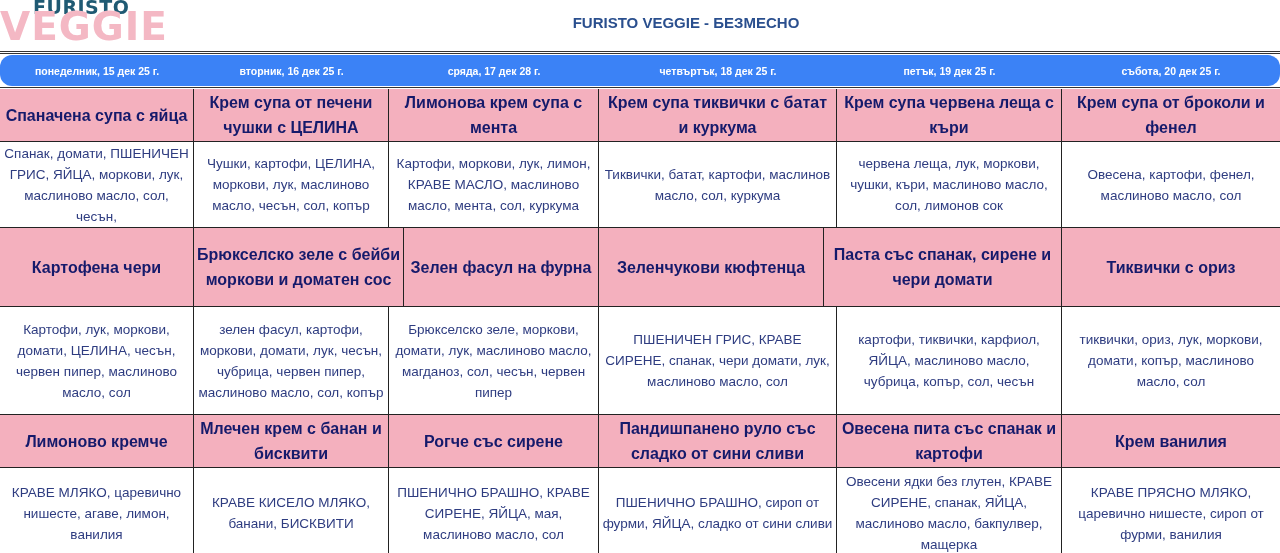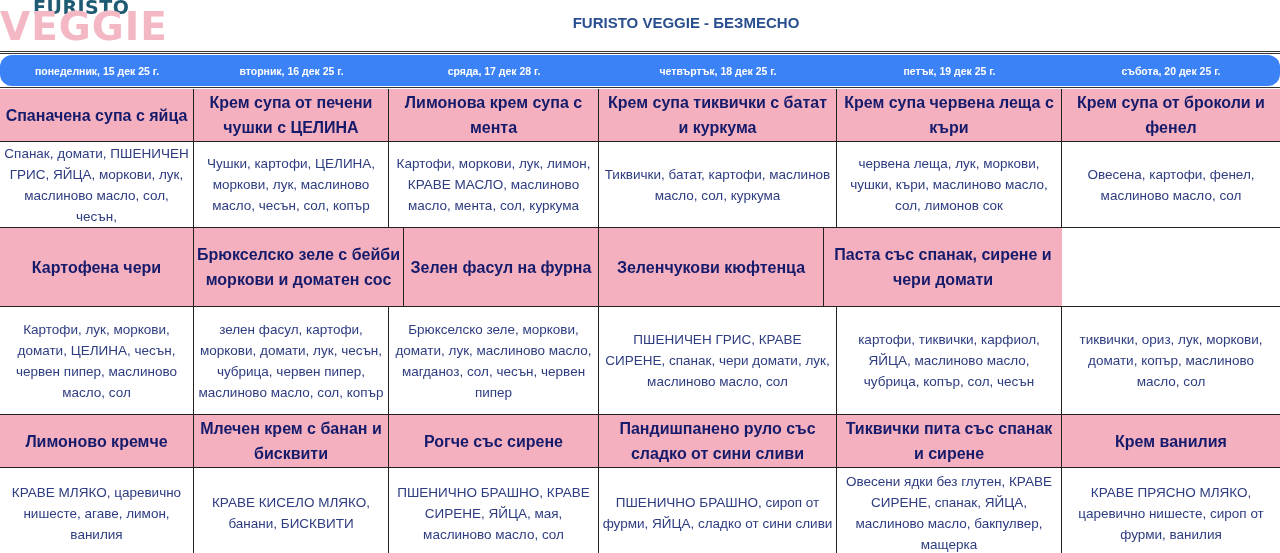--- a/index.html
+++ b/index.html
@@ -59,36 +59,37 @@
     <div class="cell ingr" style="width:225px">червена леща,  лук, моркови, чушки, къри,  маслиново масло, сол, лимонов сок</div>
     <div class="cell ingr" style="width:218px">Овесена, картофи, фенел, маслиново масло, сол</div>
   </div>
 
   <div class="row" style="height:78px">
     <div class="cell dish" style="width:194px">Картофена чери</div>
     <div class="cell dish" style="width:210px">Брюкселско зеле с бейби моркови и доматен сос</div>
     <div class="cell dish" style="width:195px">Зелен фасул на фурна</div>
     <div class="cell dish" style="width:225px">Зеленчукови кюфтенца</div>
     <div class="cell dish" style="width:238px">Паста със спанак, сирене и чери домати</div>
+    <div class="cell dish" style="width:218px">Тиквички с ориз</div>
   </div>
   <div class="row" style="height:107px">
     <div class="cell ingr" style="width:194px">Картофи, лук, моркови, домати, ЦЕЛИНА, чесън, червен пипер,  маслиново масло, сол</div>
     <div class="cell ingr" style="width:195px">зелен фасул, картофи, моркови, домати, лук, чесън, чубрица, червен пипер, маслиново масло, сол, копър</div>
     <div class="cell ingr" style="width:210px">Брюкселско зеле, моркови, домати, лук, маслиново масло, магданоз, сол, чесън, червен пипер</div>
     <div class="cell ingr" style="width:238px">ПШЕНИЧЕН ГРИС, КРАВЕ СИРЕНЕ, спанак, чери домати, лук, маслиново масло, сол</div>
     <div class="cell ingr" style="width:225px">картофи, тиквички, карфиол, ЯЙЦА,  маслиново масло, чубрица, копър, сол, чесън</div>
     <div class="cell ingr" style="width:218px">тиквички, ориз, лук, моркови, домати,  копър, маслиново масло, сол</div>
   </div>
 
   <div class="row" style="height:52px">
     <div class="cell dish" style="width:194px">Лимоново кремче</div>
     <div class="cell dish" style="width:195px">Млечен крем с банан и бисквити</div>
     <div class="cell dish" style="width:210px">Рогче със сирене</div>
     <div class="cell dish" style="width:238px">Пандишпанено руло със сладко от сини сливи</div>
-    <div class="cell dish" style="width:225px">Тиквички пита със спанак и сирене</div>
+    <div class="cell dish" style="width:225px">Овесена пита със спанак и картофи</div>
     <div class="cell dish" style="width:218px">Крем ванилия</div>
   </div>
   <div class="row" style="height:90px; border-bottom:none">
     <div class="cell ingr" style="width:194px">КРАВЕ МЛЯКО, царевично нишесте, агаве, лимон, ванилия</div>
     <div class="cell ingr" style="width:195px">КРАВЕ КИСЕЛО МЛЯКО, банани, БИСКВИТИ</div>
     <div class="cell ingr" style="width:210px">ПШЕНИЧНО БРАШНО, КРАВЕ СИРЕНЕ, ЯЙЦА, мая, маслиново масло, сол</div>
     <div class="cell ingr" style="width:238px">ПШЕНИЧНО БРАШНО, сироп от фурми, ЯЙЦА, сладко от сини сливи</div>
     <div class="cell ingr" style="width:225px">Овесени ядки без глутен, КРАВЕ СИРЕНЕ, спанак, ЯЙЦА, маслиново масло, бакпулвер, мащерка</div>
     <div class="cell ingr" style="width:218px">КРАВЕ ПРЯСНО МЛЯКО, царевично нишесте, сироп от фурми, ванилия</div>
   </div>

